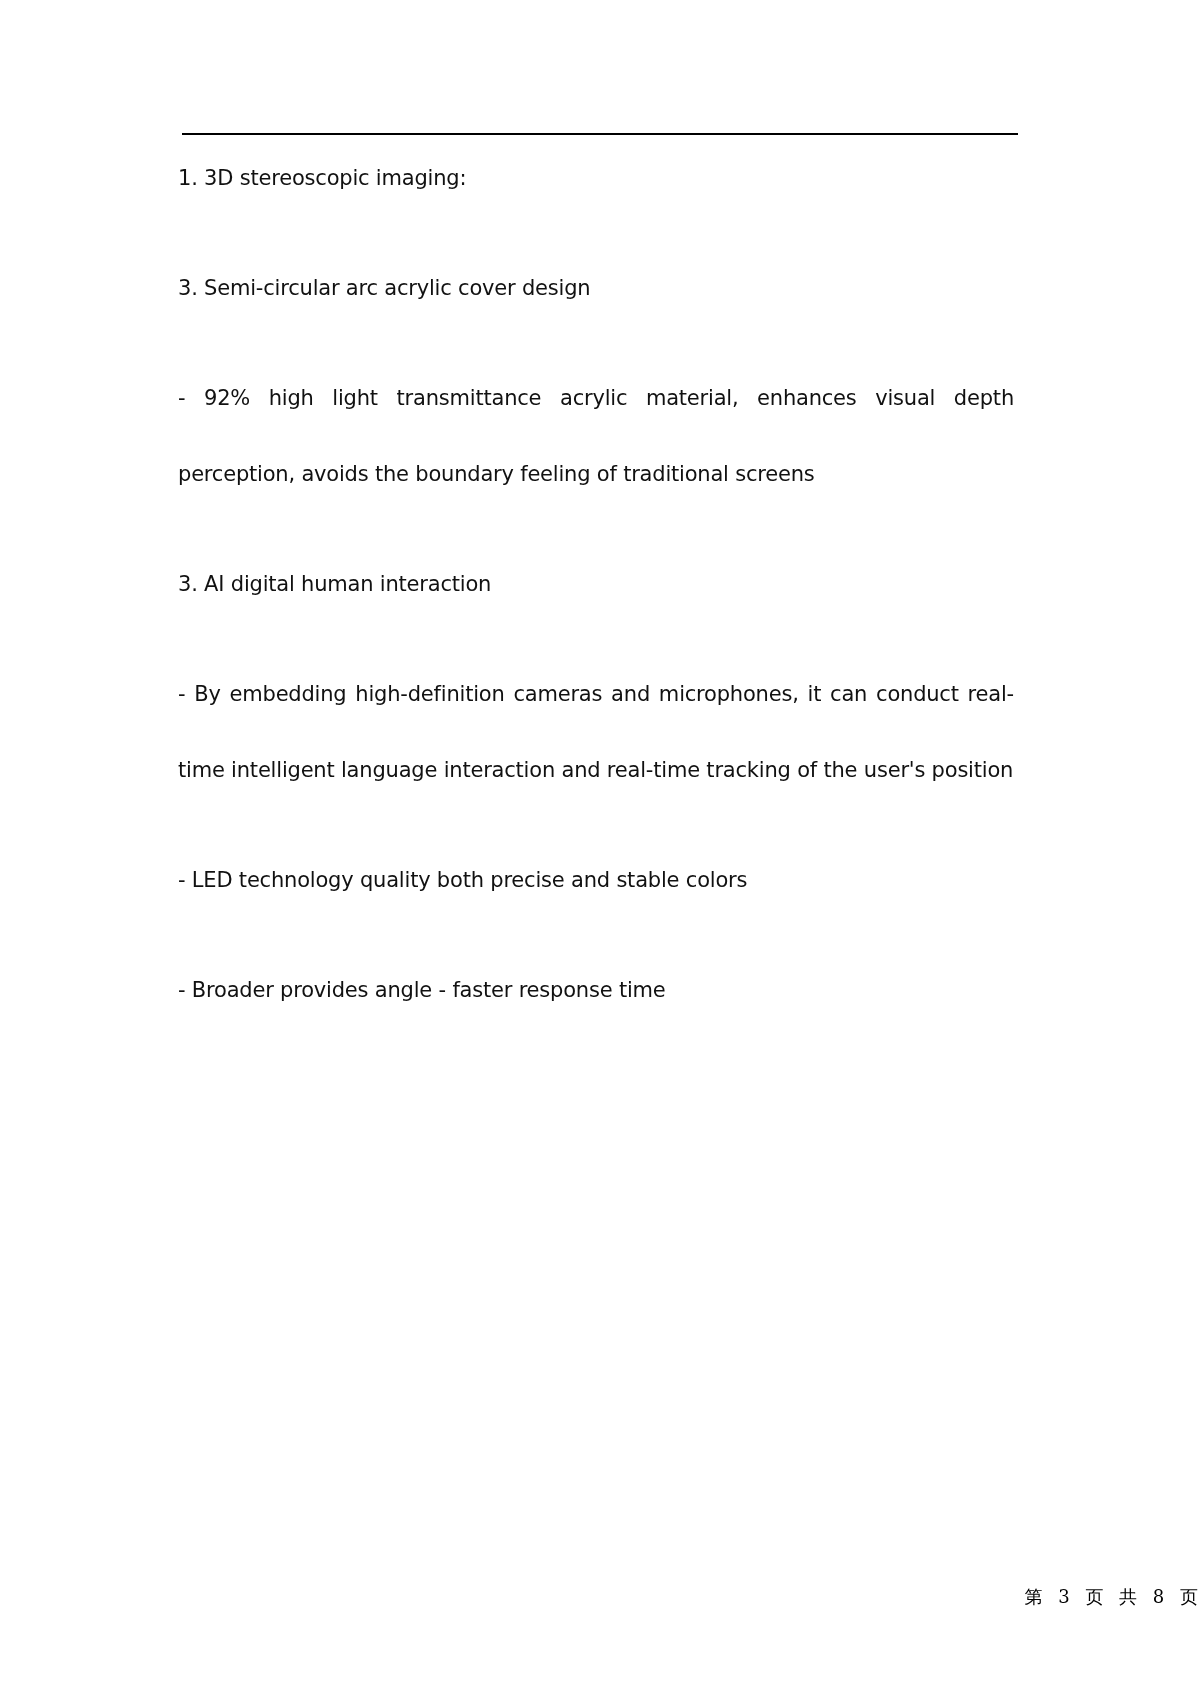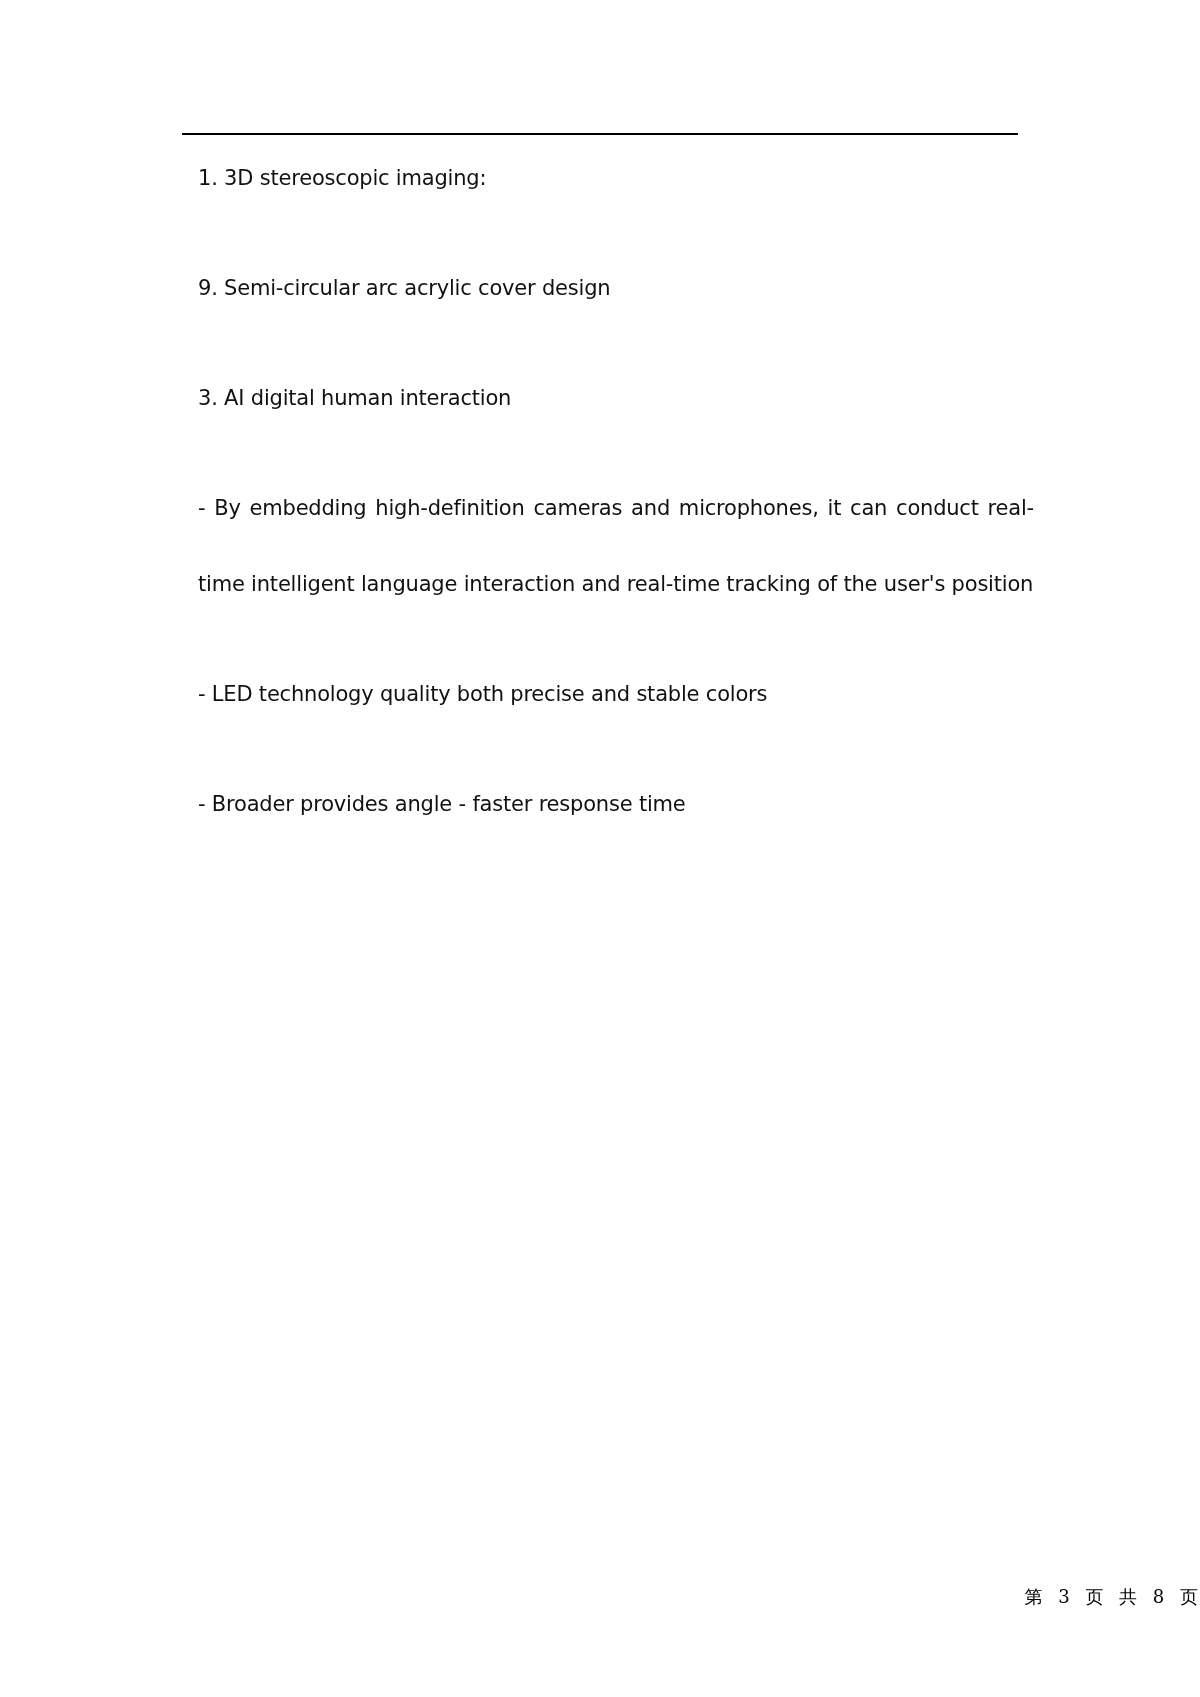--- a/index.html
+++ b/index.html
@@ -18,21 +18,21 @@
     .header-rule {
       position: absolute;
       left: 182px;
       top: 133px;
       width: 836px;
       height: 0;
       border-top: 2px solid #000000;
     }
     .content {
       position: absolute;
-      left: 198px;
+      left: 178px;
       top: 140px;
       width: 836px;
     }
     .para {
       margin: 0 0 34px 0;
       font-size: 21px;
       line-height: 76px;
       text-align: justify;
       letter-spacing: -0.2px;
     }
@@ -53,20 +53,21 @@
       letter-spacing: 2px;
     }
   </style>
 </head>
 <body>
 
 <div class="header-rule"></div>
 
 <div class="content">
   <p class="para">1. 3D stereoscopic imaging:</p>
-  <p class="para">9. Semi-circular arc acrylic cover design</p>
+  <p class="para">3. Semi-circular arc acrylic cover design</p>
+  <p class="para justified">- 92% high light transmittance acrylic material, enhances visual depth perception, avoids the boundary feeling of traditional screens</p>
   <p class="para">3. AI digital human interaction</p>
   <p class="para justified">- By embedding high-definition cameras and microphones, it can conduct real-time intelligent language interaction and real-time tracking of the user's position</p>
   <p class="para">- LED technology quality both precise and stable colors</p>
   <p class="para">- Broader provides angle - faster response time</p>
 </div>
 
 <div class="footer">第 3 页 共 8 页</div>
 
 </body></html>

